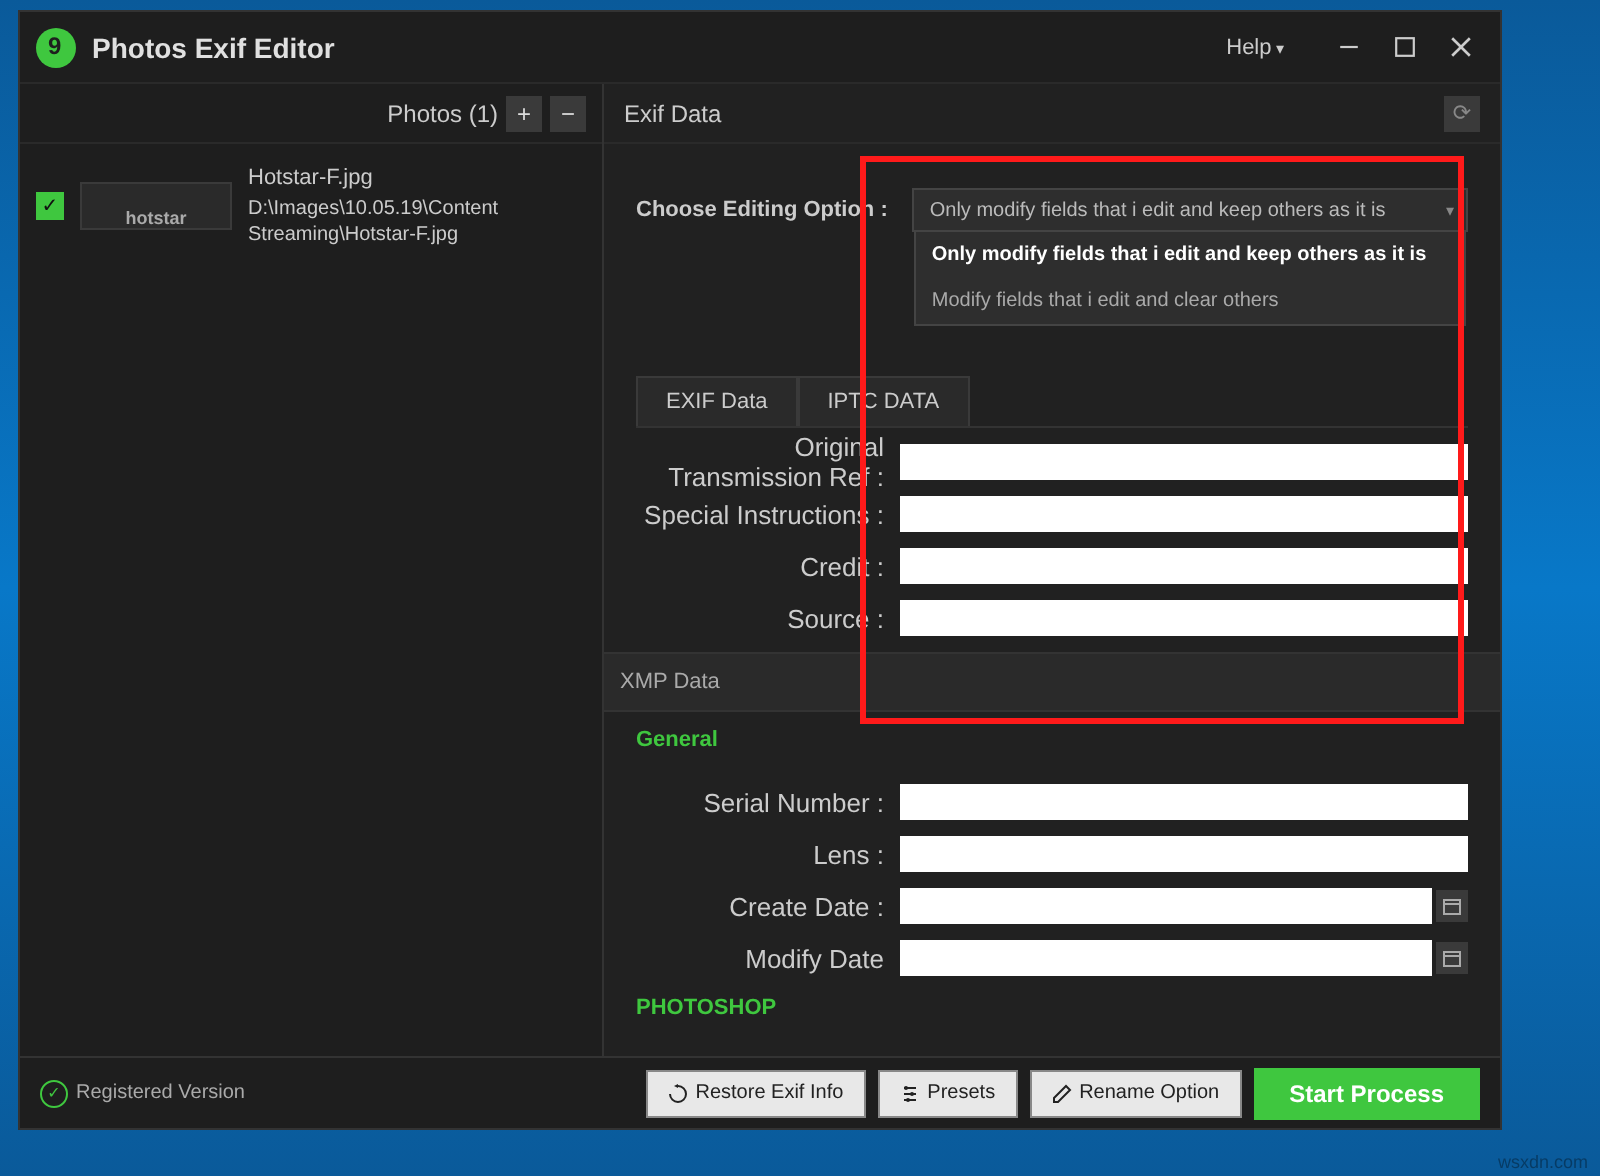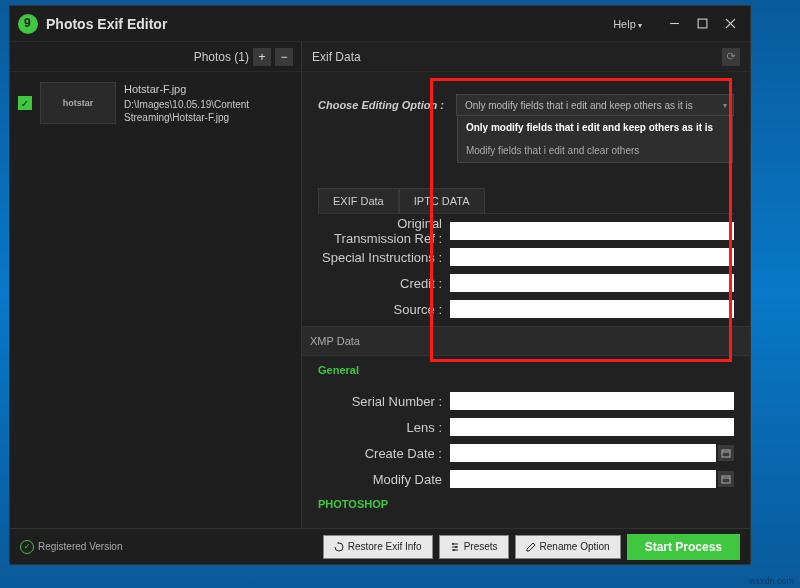--- a/index.html
+++ b/index.html
@@ -13,31 +13,31 @@
 .help-menu::after { content: ' ▾'; font-size: 8px; }
 .winbtn { width: 24px; height: 24px; color: #ccc; display: flex; align-items: center; justify-content: center; font-size: 12px; cursor: pointer; margin-left: 4px; }
 .winbtn svg { width: 11px; height: 11px; }
 .body-row { flex: 1; display: flex; min-height: 0; }
 .left-panel { width: 292px; background: #1e1e1e; border-right: 1px solid #333; display: flex; flex-direction: column; }
 .panel-head { height: 30px; display: flex; align-items: center; padding: 0 8px; border-bottom: 1px solid #2a2a2a; text-align: right; }
 .panel-head .title { color: #ccc; font-size: 12px; flex: 1; }
 .sqbtn { width: 18px; height: 18px; background: #3a3a3a; color: #ddd; display: flex; align-items: center; justify-content: center; margin-left: 4px; font-size: 12px; cursor: pointer; }
 .photo-item { display: flex; align-items: center; padding: 10px 8px; gap: 8px; }
 .checkbox { width: 14px; height: 14px; background: #3fc73f; display: flex; align-items: center; justify-content: center; color: #111; font-size: 10px; }
-.thumb { width: 76px; height: 42px; background: #2a2a2a; display: flex; align-items: center; justify-content: center; color: #888; font-size: 9px; border: 1px solid #3a3a3a; }
+.thumb { width: 76px; height: 24px; background: #2a2a2a; display: flex; align-items: flex-end; justify-content: center; color: #888; font-size: 9px; border: 1px solid #3a3a3a; }
 .thumb-text { color: #aaa; font-weight: bold; }
 .photo-meta { flex: 1; color: #ccc; font-size: 10px; line-height: 1.3; }
 .photo-meta .fname { font-size: 11px; margin-bottom: 2px; }
 .right-panel { flex: 1; background: #212121; display: flex; flex-direction: column; position: relative; min-width: 0; }
 .right-head { height: 30px; display: flex; align-items: center; padding: 0 10px; border-bottom: 1px solid #2a2a2a; }
 .right-head .title { color: #ccc; font-size: 12px; flex: 1; }
 .refresh-btn { width: 18px; height: 18px; background: #3a3a3a; display: flex; align-items: center; justify-content: center; color: #888; font-size: 11px; cursor: pointer; }
 .scroll-area { flex: 1; overflow: hidden; position: relative; padding: 10px 16px 0 16px; }
 .edit-option-row { display: flex; align-items: center; gap: 12px; margin: 12px 0 16px 0; }
-.edit-option-label { color: #ccc; font-size: 11px; font-weight: 600; font-style: italic; }
+.edit-option-label { color: #ccc; font-size: 11px; font-weight: 600; }
 .dropdown { flex: 1; height: 22px; background: #2e2e2e; border: 1px solid #444; color: #bbb; font-size: 10px; display: flex; align-items: center; padding: 0 8px; position: relative; cursor: pointer; }
 .dropdown::after { content: '▾'; position: absolute; right: 6px; font-size: 8px; color: #888; }
 .dropdown-menu { position: absolute; top: 100%; left: 0; right: 0; background: #2e2e2e; border: 1px solid #444; z-index: 10; }
 .dropdown-menu .opt { padding: 6px 8px; font-size: 10px; color: #aaa; }
 .dropdown-menu .opt.sel { color: #fff; font-weight: 600; }
 .highlight-box { position: absolute; border: 3px solid #ff1a1a; pointer-events: none; z-index: 20; }
 .tabs { display: flex; gap: 0; border-bottom: 1px solid #333; margin-top: 2px; }
 .tab { padding: 6px 14px; color: #ccc; font-size: 11px; background: #2a2a2a; border: 1px solid #3a3a3a; border-bottom: none; cursor: pointer; }
 .form-area { padding-top: 6px; }
 .form-row { display: flex; align-items: center; height: 22px; margin-bottom: 4px; }

